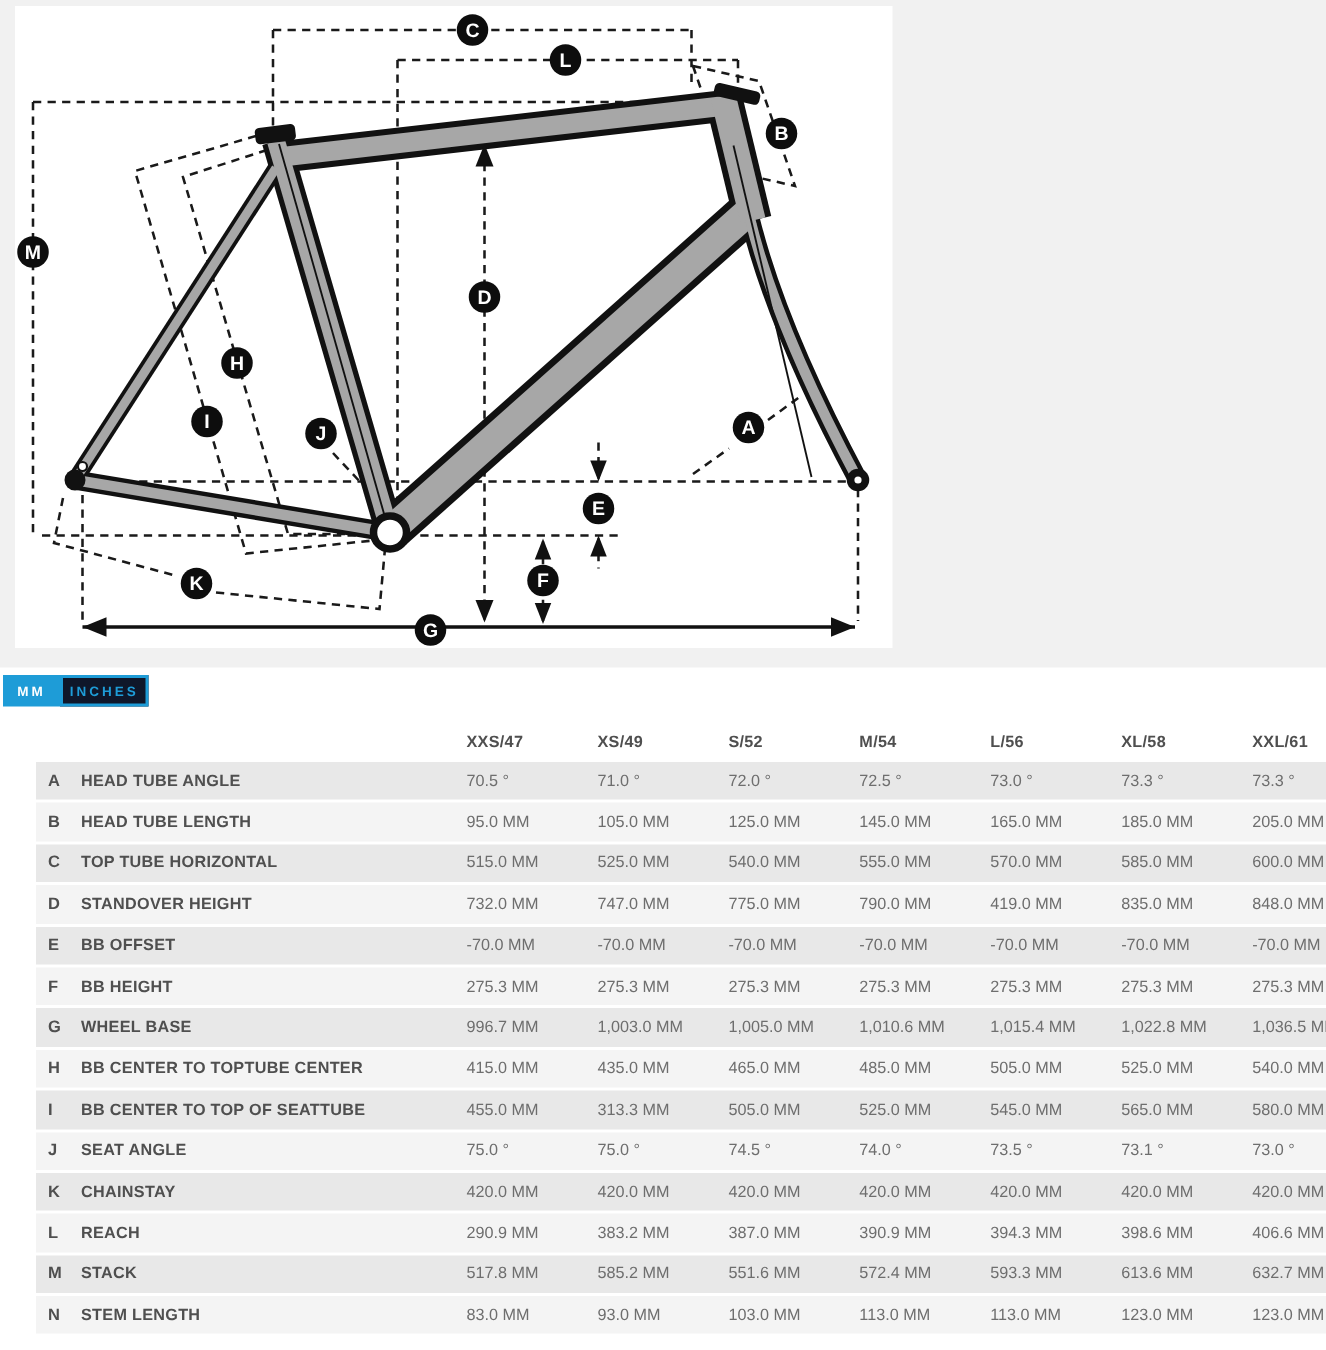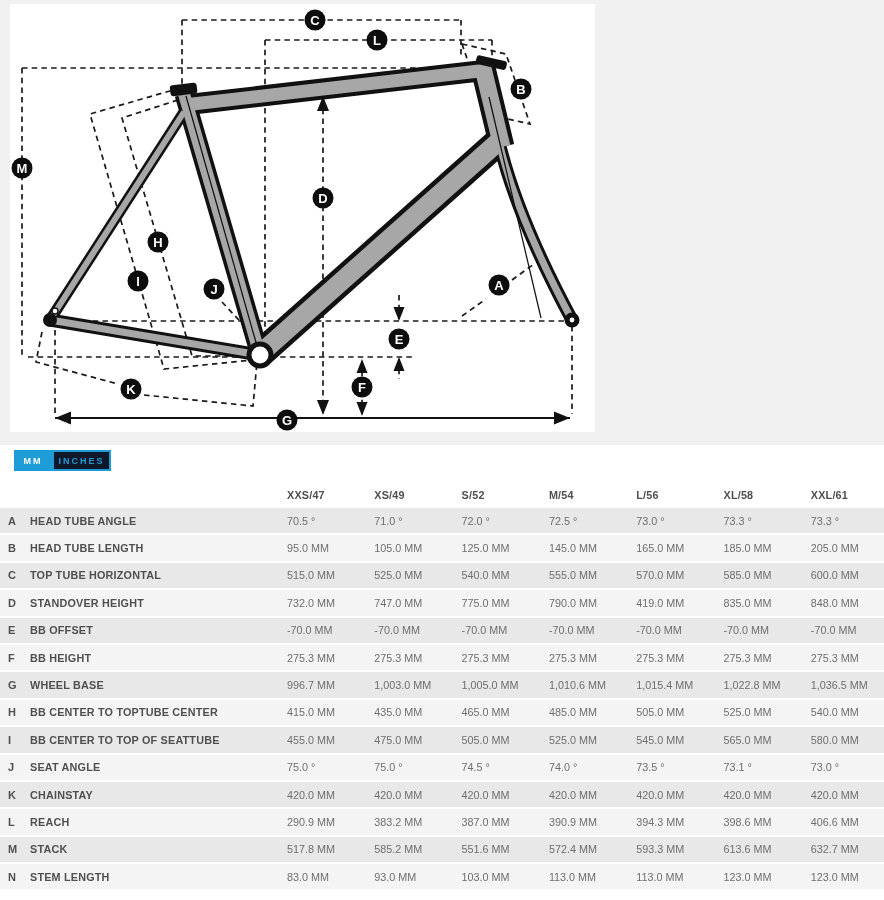--- a/index.html
+++ b/index.html
@@ -14,29 +14,29 @@
   .dash path { fill: none; stroke: #1a1a1a; stroke-width: 1.7; stroke-dasharray: 5.5 4.2; }
   .frame-black path { fill: none; stroke: #111; }
   .frame-gray  path { fill: none; stroke: #a7a7a7; }
   .thinline { fill: none; stroke: #111; stroke-width: 1.25; }
   .solidline { fill: none; stroke: #111; stroke-width: 2.2; }
   .arrow { fill: #111; }
   .badge-circle { fill: #0d0d0d; }
   .badge-letter { fill: #fff; font-family: "Liberation Sans", sans-serif; font-size: 13px; font-weight: bold; text-anchor: middle; }
 
   
-  .toggle-bar { margin: 5px 0 0 14px; height: 21px; display: flex; }
+  .toggle-bar { margin: 5px 0 0 2px; height: 21px; display: flex; }
   .unit-btn { font-family: "Liberation Sans", sans-serif; font-size: 9px; font-weight: bold;
               letter-spacing: 2px; height: 21px; display: flex; align-items: center; justify-content: center;
               cursor: pointer; border: none; background: none; }
   .unit-btn.mm { width: 38px; background: var(--accent, #1e9cd7); color: #fff; }
   .unit-btn.inches { width: 59px; background: #0f172a; color: var(--accent, #1e9cd7); border: 2px solid var(--accent, #1e9cd7); }
 
   
-  .geo-table { margin-top: 9px; width: 884px; overflow: hidden; }
+  .geo-table { margin-top: 9px; width: 884px; overflow: hidden; padding-left: 24px; }
   .row { display: flex; align-items: center; height: 25.4px; margin-bottom: 2px; width: 898px; }
   .row.head { background: #fff; height: 25px; align-items: flex-end; padding-bottom: 4px; margin-bottom: 3px; }
   .row.odd  { background: #e8e8e8; }
   .row.even { background: #f4f4f4; }
   .cell { flex: none; font-size: 10.8px; color: #6e6e6e; }
   .cell.letter { width: 30px; padding-left: 8px; font-weight: bold; color: #4f4f4f; font-size: 11px; }
   .cell.name { width: 257px; font-weight: bold; color: #4f4f4f; letter-spacing: 0.2px; }
   .cell.val { width: 87.3px; }
   .cell.colhead { font-weight: bold; color: #4f4f4f; letter-spacing: 0.2px; }
 </style>
@@ -241,21 +241,21 @@
         <div class="cell val">465.0 MM</div>
         <div class="cell val">485.0 MM</div>
         <div class="cell val">505.0 MM</div>
         <div class="cell val">525.0 MM</div>
         <div class="cell val">540.0 MM</div>
       </div>
       <div class="row odd">
         <div class="cell letter">I</div>
         <div class="cell name">BB CENTER TO TOP OF SEATTUBE</div>
         <div class="cell val">455.0 MM</div>
-        <div class="cell val">475.0 MM</div>
+        <div class="cell val">313.3 MM</div>
         <div class="cell val">505.0 MM</div>
         <div class="cell val">525.0 MM</div>
         <div class="cell val">545.0 MM</div>
         <div class="cell val">565.0 MM</div>
         <div class="cell val">580.0 MM</div>
       </div>
       <div class="row even">
         <div class="cell letter">J</div>
         <div class="cell name">SEAT ANGLE</div>
         <div class="cell val">75.0 °</div>

